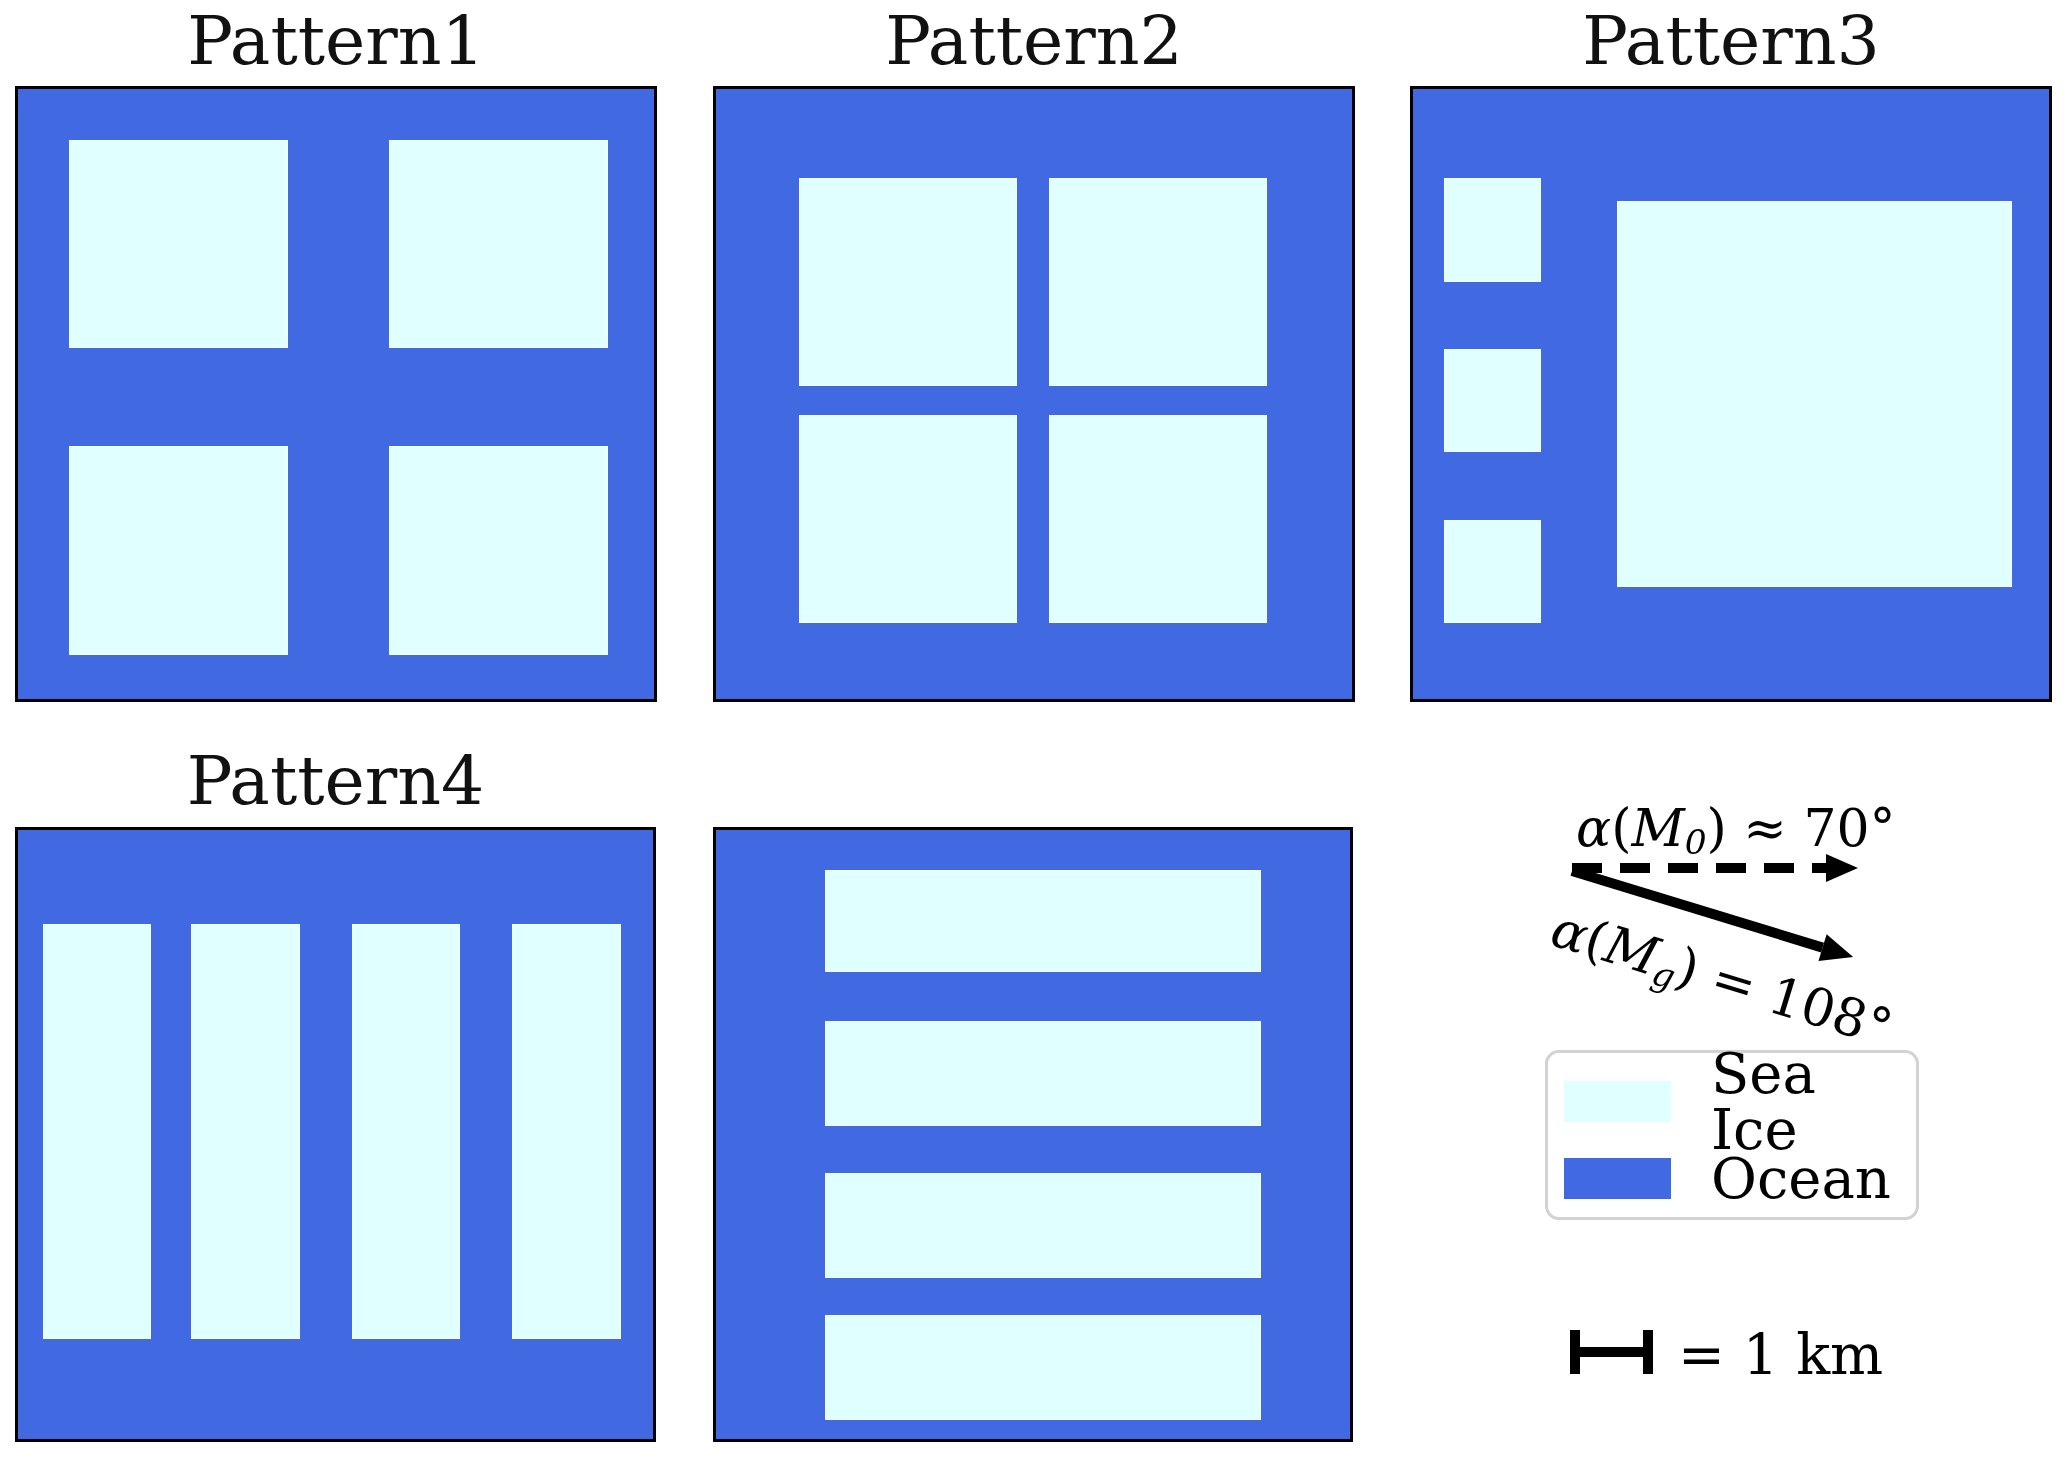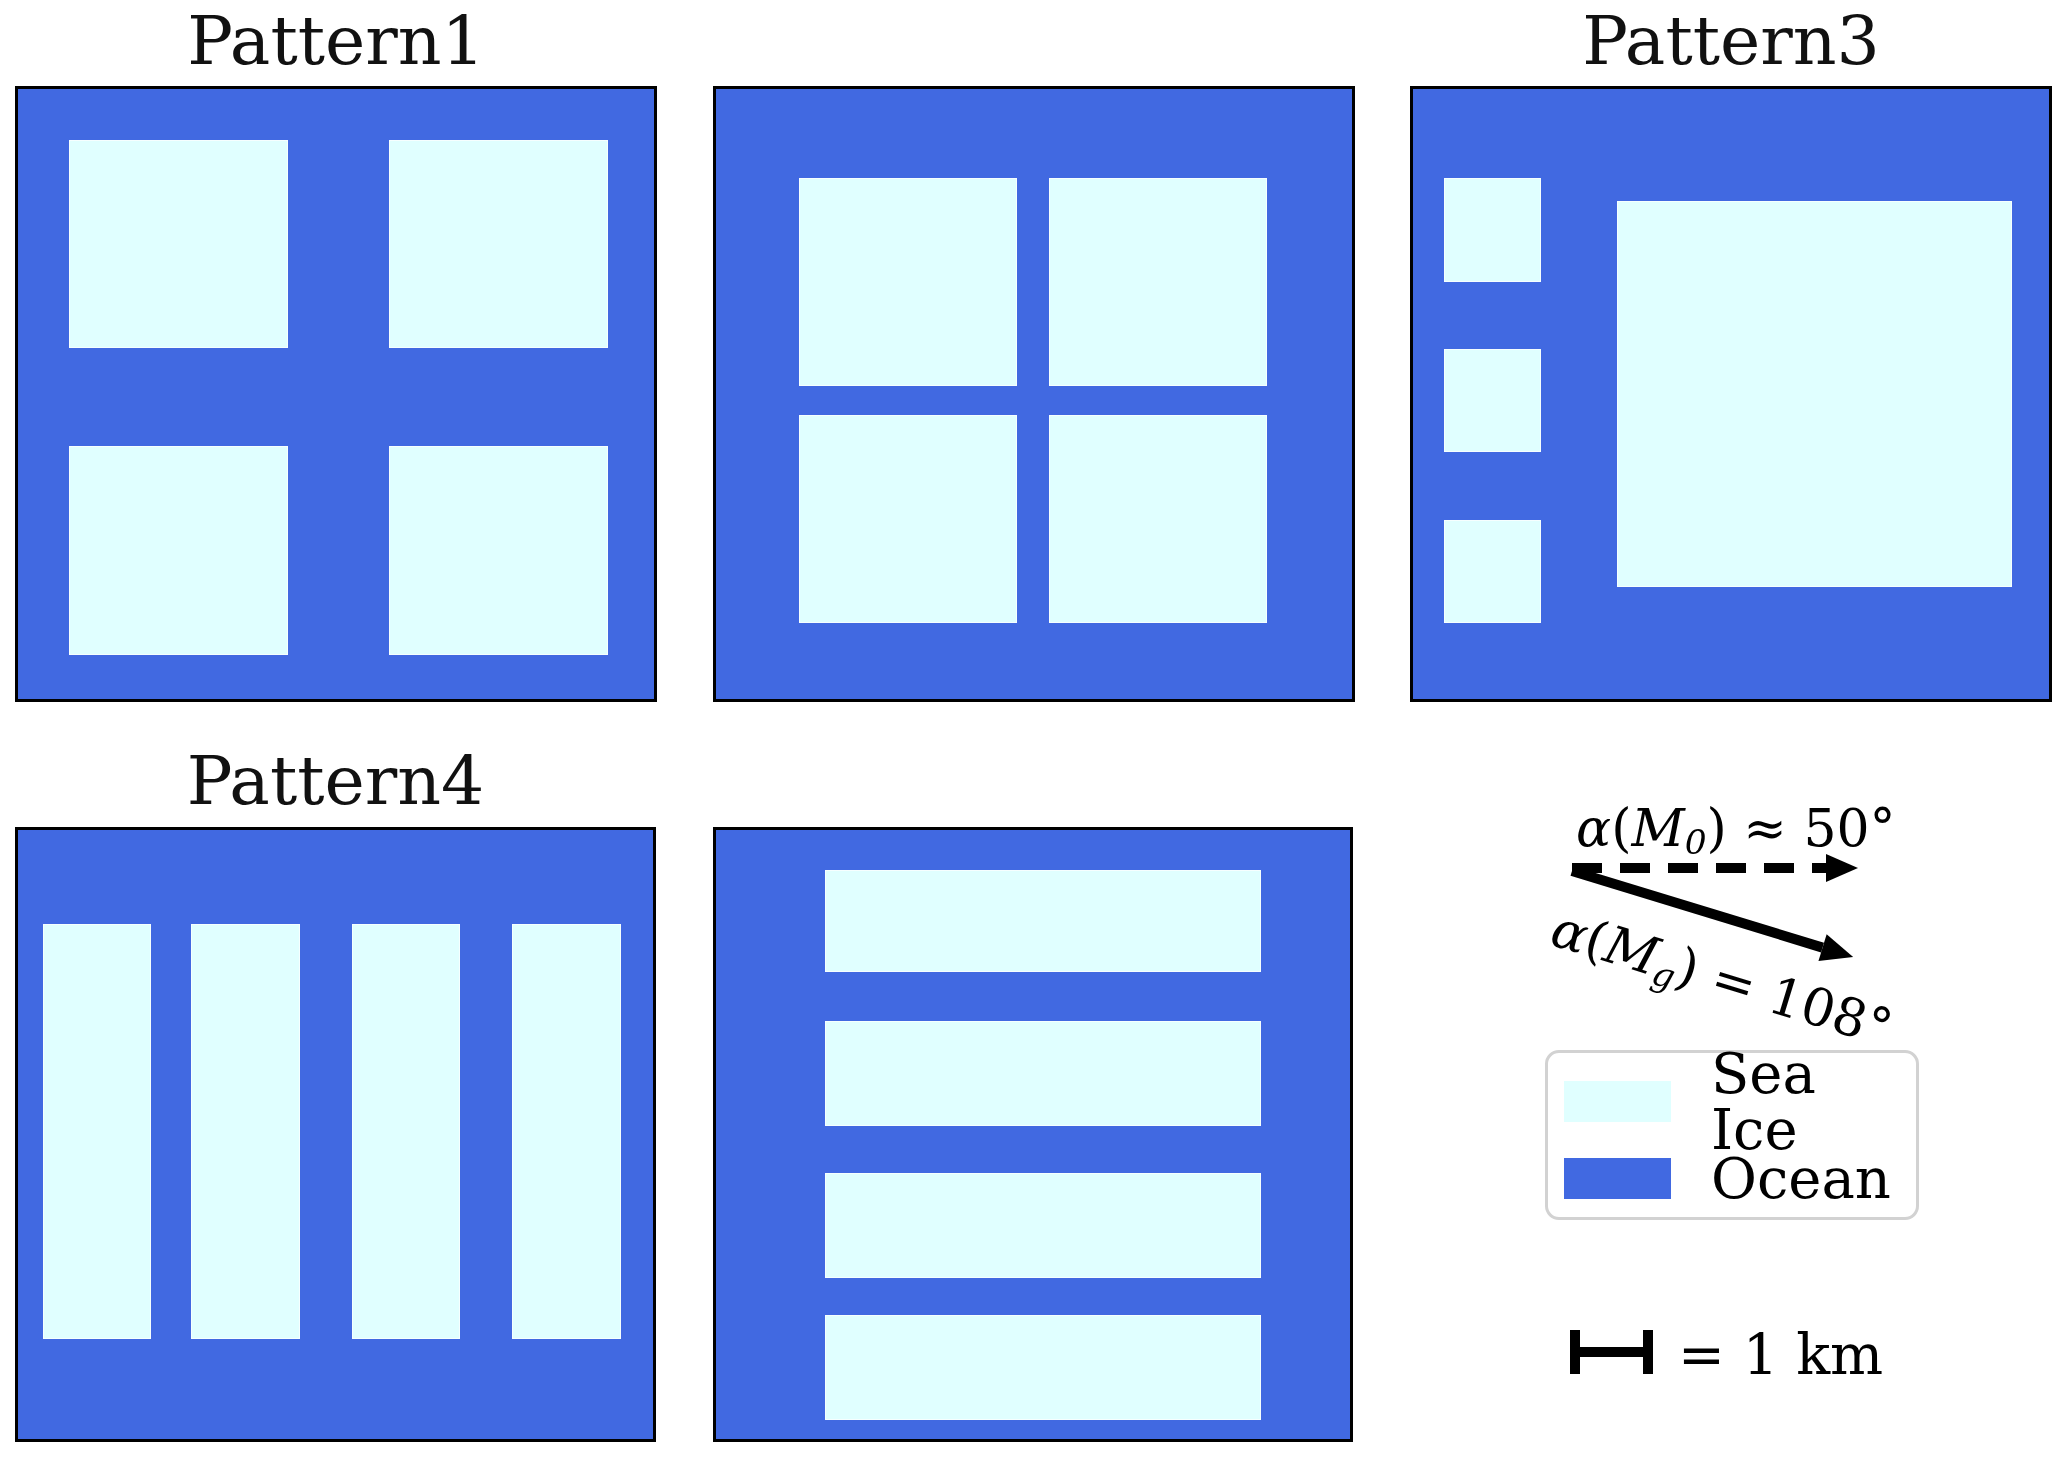--- a/index.html
+++ b/index.html
@@ -52,20 +52,21 @@
   #scalebar .cap-l{position:absolute;left:0;top:0;width:10px;height:100%;background:#000;}
   #scalebar .cap-r{position:absolute;right:0;top:0;width:10px;height:100%;background:#000;}
   #scale-label{position:absolute;left:1678px;top:1322px;font-size:56px;white-space:nowrap;}
 </style>
 </head>
 <body>
 
 <div id="fig">
 
   <div class="title" id="t1">Pattern1</div>
+  <div class="title" id="t2">Pattern2</div>
   <div class="title" id="t3">Pattern3</div>
   <div class="title" id="t4">Pattern4</div>
 
   <div class="box" id="p1" style="background: rgb(65, 105, 225);">
       <div class="floe" style="left: 51px; top: 51px; width: 219px; height: 208px; background: rgb(224, 255, 255);"></div>
       <div class="floe" style="left: 371px; top: 51px; width: 219px; height: 208px; background: rgb(224, 255, 255);"></div>
       <div class="floe" style="left: 51px; top: 357px; width: 219px; height: 209px; background: rgb(224, 255, 255);"></div>
       <div class="floe" style="left: 371px; top: 357px; width: 219px; height: 209px; background: rgb(224, 255, 255);"></div>
     </div>
   <div class="box" id="p2" style="background: rgb(65, 105, 225);">
@@ -87,21 +88,21 @@
       <div class="floe" style="left: 494px; top: 94px; width: 109px; height: 415px; background: rgb(224, 255, 255);"></div>
     </div>
   <div class="box" id="p5" style="background: rgb(65, 105, 225);">
       <div class="floe" style="left: 109px; top: 40px; width: 436px; height: 102px; background: rgb(224, 255, 255);"></div>
       <div class="floe" style="left: 109px; top: 191px; width: 436px; height: 105px; background: rgb(224, 255, 255);"></div>
       <div class="floe" style="left: 109px; top: 343px; width: 436px; height: 105px; background: rgb(224, 255, 255);"></div>
       <div class="floe" style="left: 109px; top: 485px; width: 436px; height: 105px; background: rgb(224, 255, 255);"></div>
     </div>
 
   <div class="ann-label" id="m0-label">
-    <span class="it">α</span><span>(</span><span class="it">M</span><span class="sub it">0</span><span>)</span><span> ≈ 50°</span>
+    <span class="it">α</span><span>(</span><span class="it">M</span><span class="sub it">0</span><span>)</span><span> ≈ 70°</span>
   </div>
   <div id="dashed-arrow"></div>
   <div id="dashed-head"></div>
   <div id="solid-arrow">
     <div id="solid-head"></div>
   </div>
   <div class="ann-label" id="mg-label">
     <span class="it">α</span><span>(</span><span class="it">M</span><span class="sub it">g</span><span>)</span><span> = 108°</span>
   </div>
 

